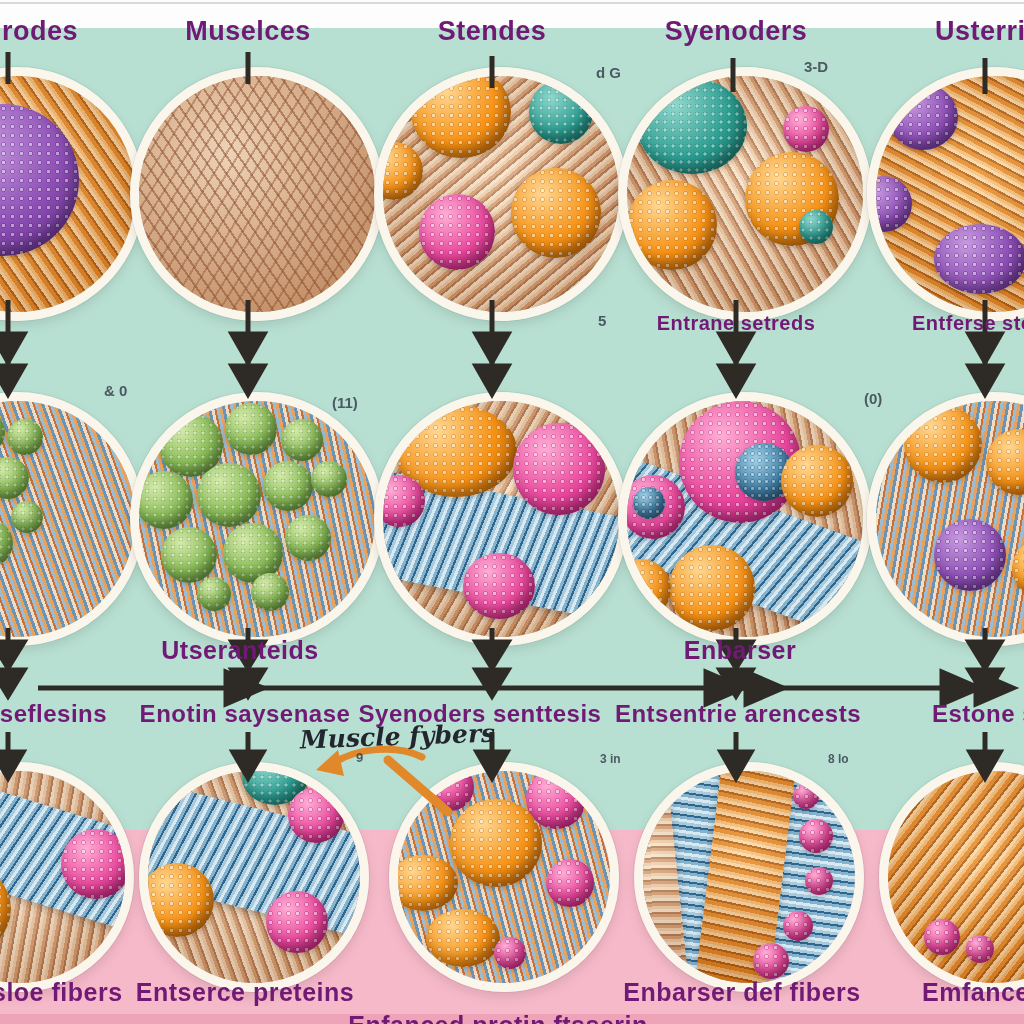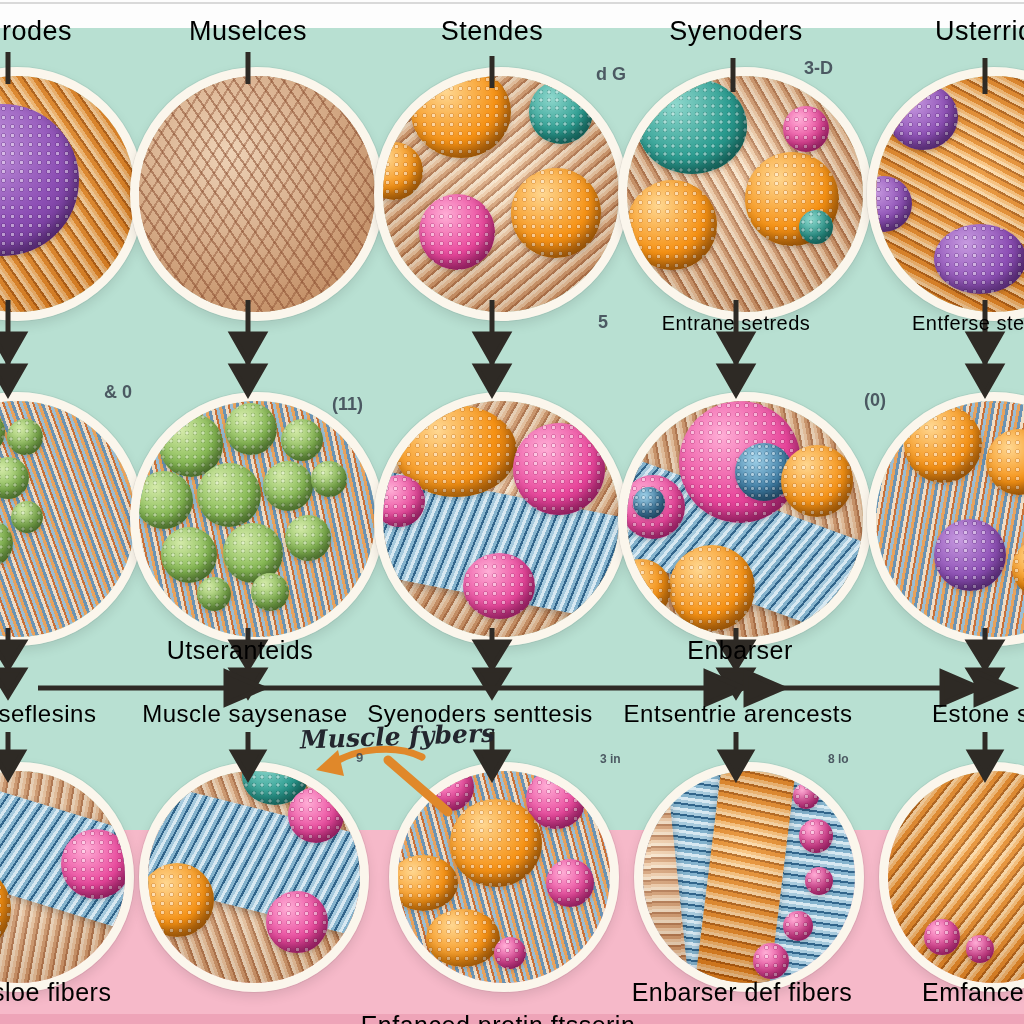--- a/index.html
+++ b/index.html
@@ -51,29 +51,29 @@
       background-size:8px 8px,100% 100%;}
   .sp-green{background-image:
       radial-gradient(rgba(255,255,255,.42) 1.3px, rgba(40,80,10,.28) 2px, transparent 2.6px),
       radial-gradient(circle at 35% 28%, #d4eaa9, #86ba53 55%, #49712a 96%);
       background-size:8px 8px,100% 100%;}
   .sp-blue{background-image:
       radial-gradient(rgba(255,255,255,.45) 1.2px, rgba(10,40,70,.30) 1.9px, transparent 2.5px),
       radial-gradient(circle at 35% 28%, #9fd0e8, #3f7ea6 55%, #1d4a6b 96%);
       background-size:7px 7px,100% 100%;}
 
-  .lbl{position:absolute;color:#000000;font-weight:normal;white-space:nowrap;z-index:6;
+  .lbl{position:absolute;color:#701a75;font-weight:bold;white-space:nowrap;z-index:6;
        letter-spacing:.5px;}
   .lbl-top{font-size:27px;top:16px;}
   .lbl-mid{font-size:20px;}
   .lbl-band{font-size:25px;}
   .lbl-row3{font-size:24px;top:700px;}
   .lbl-bot{font-size:25px;top:978px;}
   .ctr{transform:translateX(-50%);}
-  .glyph{position:absolute;color:#39424f;font-size:18px;font-weight:bold;z-index:6;opacity:.85;}
+  .glyph{position:absolute;color:#39424f;font-size:15px;font-weight:bold;z-index:6;opacity:.85;}
   .hand{position:absolute;z-index:7;color:#23262e;font-family:"DejaVu Serif",serif;
         font-style:italic;font-weight:bold;font-size:25px;transform:rotate(-2deg);white-space:nowrap;}
   svg.overlay{position:absolute;left:0;top:0;z-index:5;}
 </style>
 </head>
 <body>
 
 <div id="stage">
 
   <div class="strip-top"></div>
@@ -298,26 +298,27 @@
   <span class="lbl lbl-top ctr" style="left:736px;">Syenoders</span>
   <span class="lbl lbl-top" style="left:935px;">Usterride</span>
 
   <span class="lbl lbl-mid ctr" style="left:736px;top:312px;">Entrane setreds</span>
   <span class="lbl lbl-mid" style="left:912px;top:312px;">Entferse stend</span>
 
   <span class="lbl lbl-band ctr" style="left:240px;top:636px;">Utseranteids</span>
   <span class="lbl lbl-band ctr" style="left:740px;top:636px;">Enbarser</span>
 
   <span class="lbl lbl-row3" style="left:-14px;">sseflesins</span>
-  <span class="lbl lbl-row3 ctr" style="left:245px;">Muscle saysenase</span>
+  <span class="lbl lbl-row3 ctr" style="left:245px;">Enotin saysenase</span>
   <span class="lbl lbl-row3 ctr" style="left:480px;">Syenoders senttesis</span>
   <span class="lbl lbl-row3 ctr" style="left:738px;">Entsentrie arencests</span>
   <span class="lbl lbl-row3" style="left:932px;">Estone syent</span>
 
   <span class="lbl lbl-bot" style="left:-8px;">sloe fibers</span>
+  <span class="lbl lbl-bot ctr" style="left:245px;">Entserce preteins</span>
   <span class="lbl lbl-bot ctr" style="left:498px;margin-top:33px;">Enfanced protin ftsserin</span>
   <span class="lbl lbl-bot ctr" style="left:742px;">Enbarser def fibers</span>
   <span class="lbl lbl-bot" style="left:922px;">Emfanced proot</span>
 
   <span class="hand" style="left:300px;top:722px;">Muscle fybers</span>
 
   <span class="glyph" style="left:596px;top:64px;">d G</span>
   <span class="glyph" style="left:804px;top:58px;">3-D</span>
   <span class="glyph" style="left:104px;top:382px;">&amp; 0</span>
   <span class="glyph" style="left:332px;top:394px;">(11)</span>

